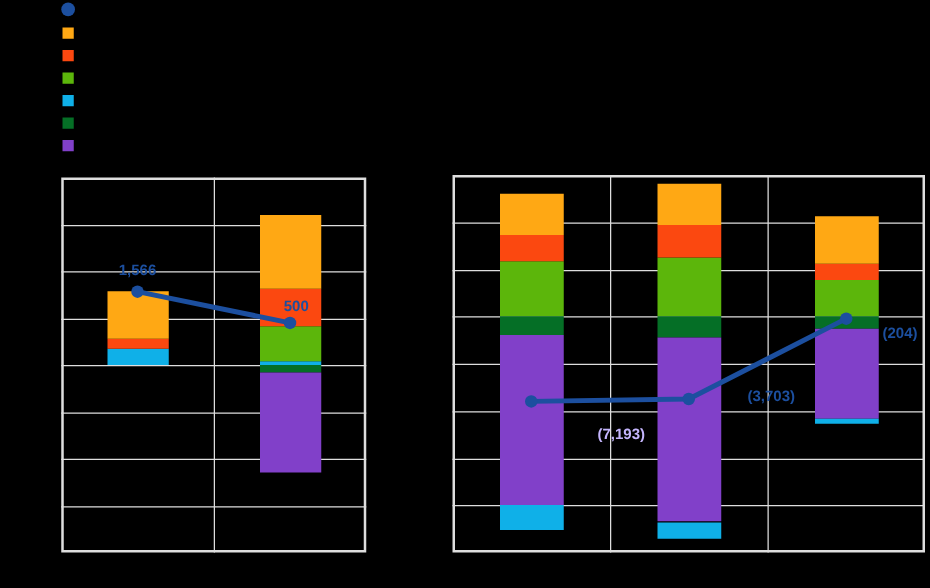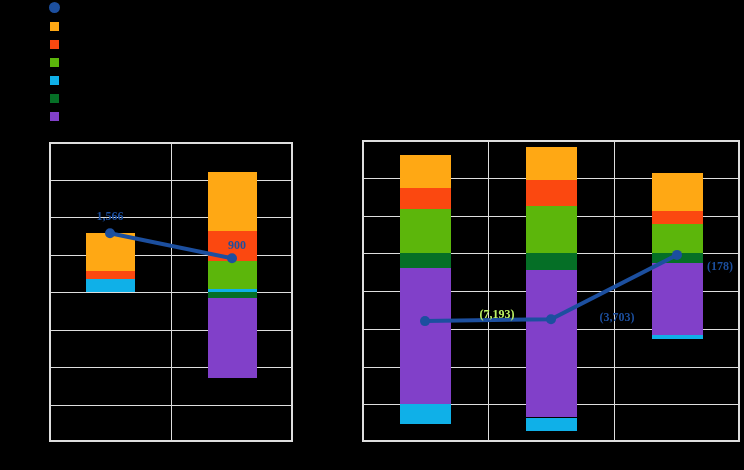--- a/index.html
+++ b/index.html
@@ -1,18 +1,18 @@
 <!DOCTYPE html>
 <html><head>
 <meta charset="utf-8">
 <style>
   html,body{margin:0;padding:0;background:#000;}
   #canvas{
     position:relative;width:744px;height:470px;background:#000;overflow:hidden;
-    font-family:Liberation Serif, serif;
+    font-family:Liberation Sans, sans-serif;
   }
   .legend{position:absolute;left:50px;top:2px;display:flex;flex-direction:column;gap:9px;}
   .legend .swatch{width:9px;height:9px;}
   .legend .swatch.circle{width:11px;height:11px;border-radius:50%;margin-left:-1px;}
   .panel{position:absolute;}
   .panel-border{position:absolute;left:0;top:0;right:0;bottom:0;border:2px solid var(--grid);pointer-events:none;}
   .gridline-h{position:absolute;left:0;right:0;height:1px;background:var(--grid);}
   .gridline-v{position:absolute;top:0;bottom:0;width:1px;background:var(--grid);}
   .bar-seg{position:absolute;}
   .line-svg{position:absolute;left:0;top:0;overflow:visible;}
@@ -52,21 +52,21 @@
       <div class="bar-seg" style="left: 158.5px; width: 49px; top: 30px; height: 58.5px; background: rgb(255, 168, 20);"></div>
       <div class="bar-seg" style="left: 158.5px; width: 49px; top: 150px; height: 5.6px; background: rgb(5, 111, 38);"></div>
       <div class="bar-seg" style="left: 158.5px; width: 49px; top: 155.6px; height: 80.6px; background: rgb(129, 64, 201);"></div>
       <div class="panel-border"></div>
       <svg class="line-svg" width="244" height="300">
         <polyline points="61.0,91.3 183.0,116.3" fill="none" stroke="#1C4F9F" stroke-width="4"></polyline>
         <circle cx="61.0" cy="91.3" r="5" fill="#1C4F9F"></circle>
         <circle cx="183.0" cy="116.3" r="5" fill="#1C4F9F"></circle>
       </svg>
       <div class="data-label" style="left: 61px; top: 74.3px; color: rgb(28, 79, 159);">1,566</div>
-      <div class="data-label" style="left: 188px; top: 103.3px; color: rgb(28, 79, 159);">900</div>
+      <div class="data-label" style="left: 188px; top: 103.3px; color: rgb(28, 79, 159);">500</div>
     </div>
   <div class="panel" style="left: 362px; top: 140px; width: 378px; height: 302px;">
       <div class="gridline-h" style="top: 264.3px;"></div>
       <div class="gridline-h" style="top: 226.5px;"></div>
       <div class="gridline-h" style="top: 188.8px;"></div>
       <div class="gridline-h" style="top: 151px;"></div>
       <div class="gridline-h" style="top: 113.3px;"></div>
       <div class="gridline-h" style="top: 75.5px;"></div>
       <div class="gridline-h" style="top: 37.8px;"></div>
       <div class="gridline-v" style="left: 126px;"></div>
@@ -89,17 +89,17 @@
       <div class="bar-seg" style="left: 289.5px; width: 51px; top: 113.3px; height: 9.4px; background: rgb(5, 111, 38);"></div>
       <div class="bar-seg" style="left: 289.5px; width: 51px; top: 122.7px; height: 72.7px; background: rgb(129, 64, 201);"></div>
       <div class="bar-seg" style="left: 289.5px; width: 51px; top: 195.4px; height: 3.8px; background: rgb(15, 176, 232);"></div>
       <div class="panel-border"></div>
       <svg class="line-svg" width="378" height="302">
         <polyline points="63.0,181.1 189.0,179.2 315.0,114.9" fill="none" stroke="#1C4F9F" stroke-width="4"></polyline>
         <circle cx="63.0" cy="181.1" r="5" fill="#1C4F9F"></circle>
         <circle cx="189.0" cy="179.2" r="5" fill="#1C4F9F"></circle>
         <circle cx="315.0" cy="114.9" r="5" fill="#1C4F9F"></circle>
       </svg>
-      <div class="data-label" style="left: 135px; top: 174px; color: #bef264;">(7,193)</div>
+      <div class="data-label" style="left: 135px; top: 207px; color: #c4b5fd;">(7,193)</div>
       <div class="data-label" style="left: 255px; top: 177.2px; color: rgb(28, 79, 159);">(3,703)</div>
-      <div class="data-label" style="left: 358px; top: 125.9px; color: rgb(28, 79, 159);">(178)</div>
+      <div class="data-label" style="left: 358px; top: 125.9px; color: rgb(28, 79, 159);">(204)</div>
     </div>
 </div>
 
 </body></html>

